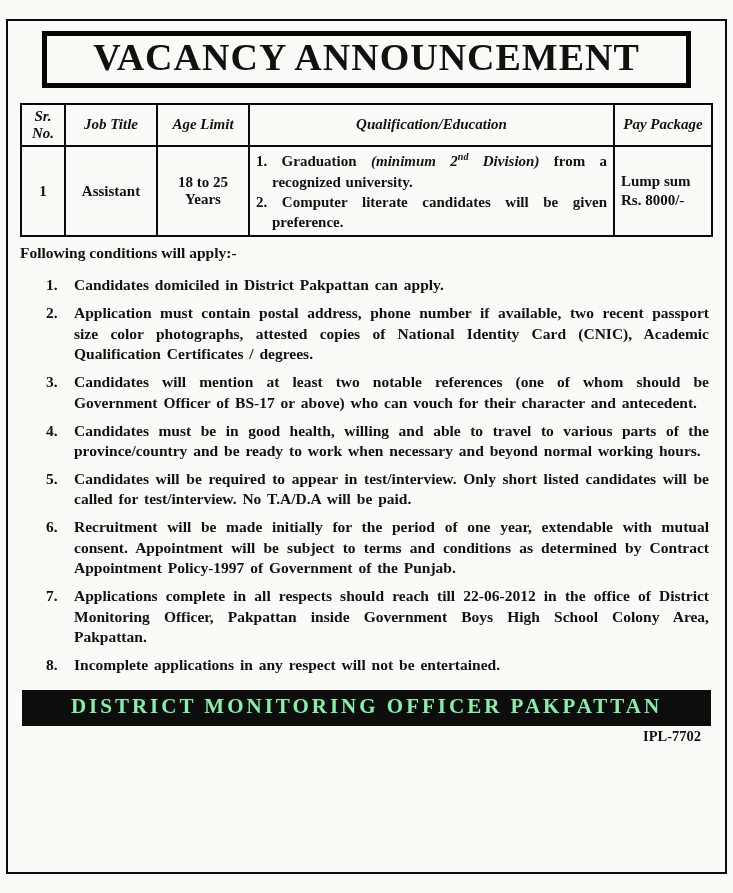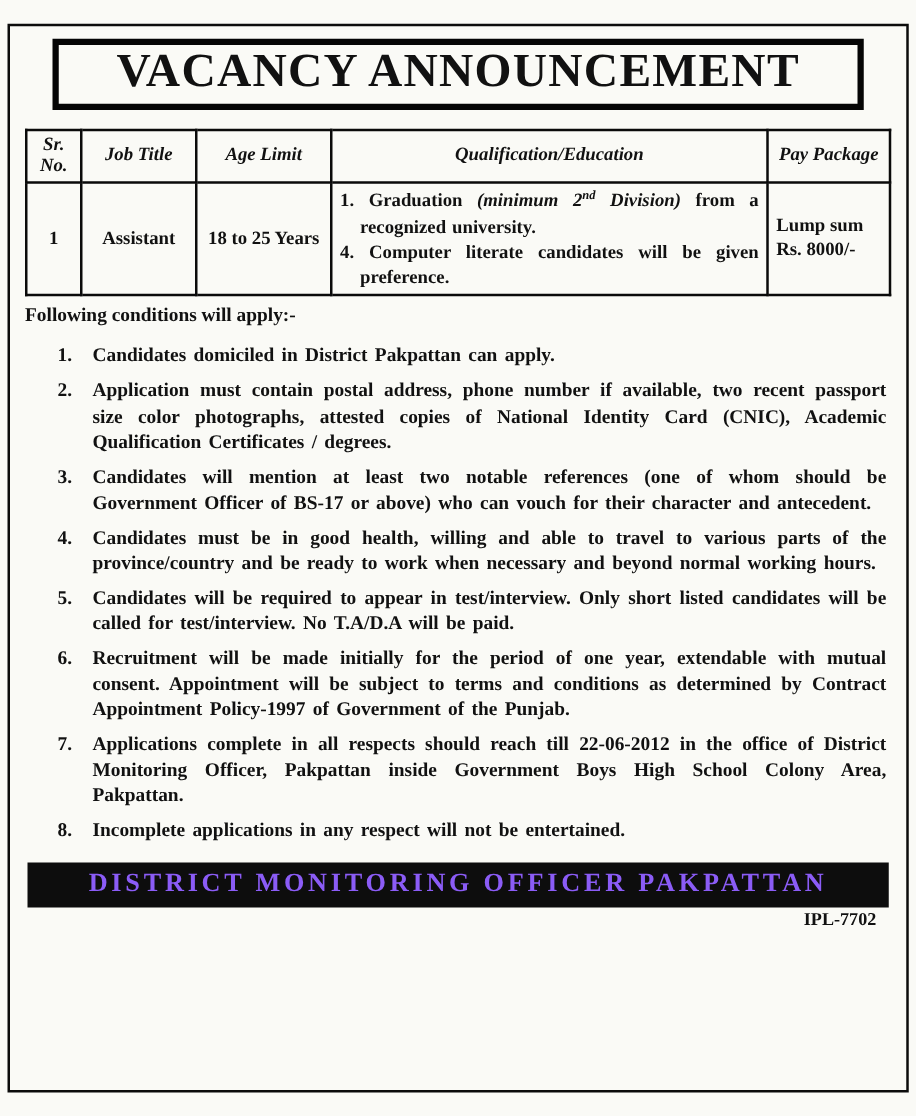--- a/index.html
+++ b/index.html
@@ -68,21 +68,21 @@
   }
   table.post-table th{
     font-style:italic;
     font-weight:700;
     text-align:center;
     height:42px;
     line-height:1.15;
   }
   .col-sr{width:44px;border-radius:14px;}
   .col-job{width:92px;}
-  .col-age{width:108px;}
+  .col-age{width:92px;}
   .col-qual{width:auto;}
   .col-pay{width:98px;border-radius:14px;}
   td.cell-center{text-align:center;}
   td.cell-qual{padding:4px 10px 6px 14px;}
   .qual-item{
     text-align:justify;
     line-height:1.35;
     padding-left:16px;
     text-indent:-16px;
     word-spacing:1px;
@@ -114,21 +114,21 @@
   }
   .cond-text{
     flex:1;
     text-align:justify;
     word-spacing:2px;
   }
   
   .footer-bar{
     margin:14px 2px 0 2px;
     background:var(--footer_bg);
-    color:#8b5cf6;
+    color:#86efac;
     text-align:center;
     padding:4px 0 7px 0;
   }
   .footer-office{
     font-size:21px;
     font-weight:700;
     letter-spacing:3px;
     line-height:1.2;
   }
   .footer-phone{
@@ -166,21 +166,21 @@
           <th class="col-pay">Pay Package</th>
         </tr>
       </thead>
       <tbody>
         <tr>
           <td class="cell-center">1</td>
           <td class="cell-center">Assistant</td>
           <td class="cell-center">18 to 25 Years</td>
           <td class="cell-qual">
             <div class="qual-item"><span>1. Graduation </span><span class="ital">(minimum 2</span><sup>nd</sup><span class="ital"> Division)</span><span> from a recognized university.</span></div>
-            <div class="qual-item">4. Computer literate candidates will be given preference.</div>
+            <div class="qual-item">2. Computer literate candidates will be given preference.</div>
           </td>
           <td class="cell-pay">
             <div>Lump sum</div>
             <div>Rs. 8000/-</div>
           </td>
         </tr>
       </tbody>
     </table>
 
     <p class="conditions-heading">Following conditions will apply:-</p>

